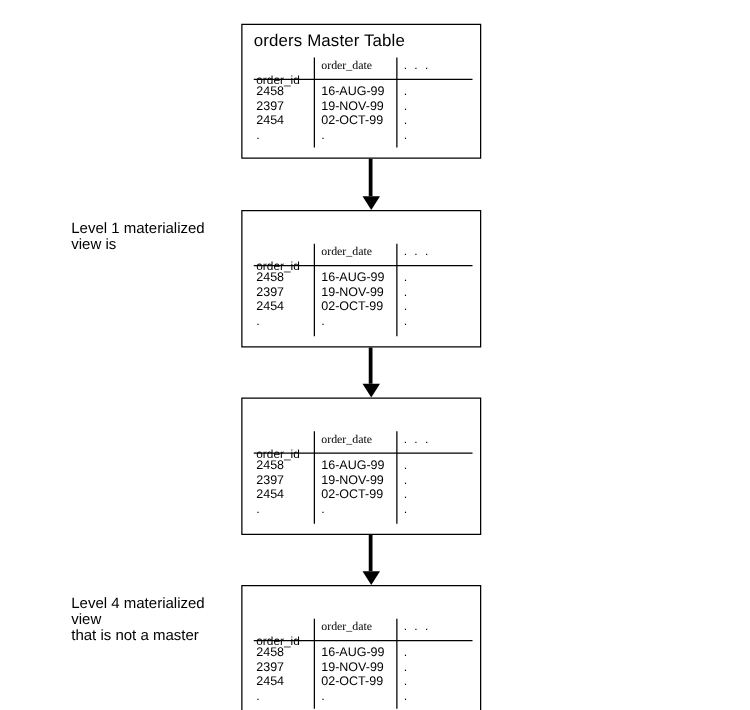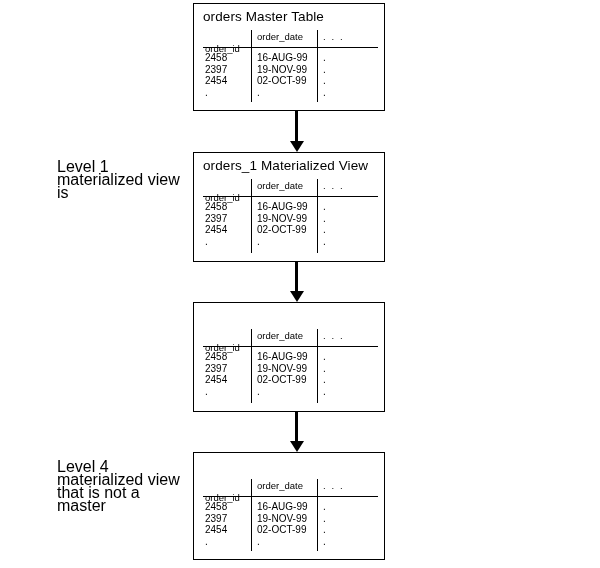--- a/index.html
+++ b/index.html
@@ -12,21 +12,21 @@
     height: 568px;
     position: relative;
     font-family: "Liberation Sans", sans-serif;
     color: #000000;
     overflow: hidden;
   }
 
   #diagram {
     position: absolute;
     left: 0;
-    top: 0;
+    top: 16px;
     width: 600px;
     height: 416px;
   }
 
   
   .entity-box {
     position: absolute;
     left: 193px;
     width: 192px;
     border: 1.6px solid #000000;
@@ -77,21 +77,21 @@
   }
 
   .col-head {
     position: absolute;
     top: 1px;
     font-size: 9.5px;
     line-height: 12px;
     white-space: nowrap;
   }
   .head-id   { left: 2px; margin-top: 12px; }
-  .head-date { left: 54px; }
+  .head-date { left: 54px; font-family: Liberation Serif, serif; }
   .head-more { left: 120px; letter-spacing: 1.6px; }
 
   .cell-col {
     position: absolute;
     top: 22px;
     font-size: 10px;
     line-height: 11.6px;
     white-space: nowrap;
   }
   .cell-col div { height: 11.6px; }
@@ -129,21 +129,21 @@
   .arrow-2 .arrow-head  { top: 29px; }
   .arrow-3 { top: 412px; height: 40px; }
   .arrow-3 .arrow-shaft { height: 29px; }
   .arrow-3 .arrow-head  { top: 29px; }
 
   
   .side-note {
     position: absolute;
     left: 57px;
     width: 132px;
-    font-size: 16px;
+    font-size: 12px;
     line-height: 13px;
   }
   .note-1 { top: 160px; }
   .note-2 { top: 310px; }
   .note-3 { top: 460px; }
 </style>
 </head>
 <body>
 
 <div id="diagram">
@@ -177,21 +177,20 @@
       </div>
     </div>
   </div>
 
   <div class="arrow arrow-1">
     <div class="arrow-shaft"></div>
     <div class="arrow-head"></div>
   </div>
 
   <div class="entity-box box-2">
-    <div class="entity-title">orders_1 Materialized View</div>
     <div class="mini-table">
       <div class="col-rule rule-a"></div>
       <div class="col-rule rule-b"></div>
       <div class="head-rule"></div>
       <div class="col-head head-id">order_id</div>
       <div class="col-head head-date">order_date</div>
       <div class="col-head head-more">. . .</div>
       <div class="cell-col col-ids">
         <div>2458</div>
         <div>2397</div>

